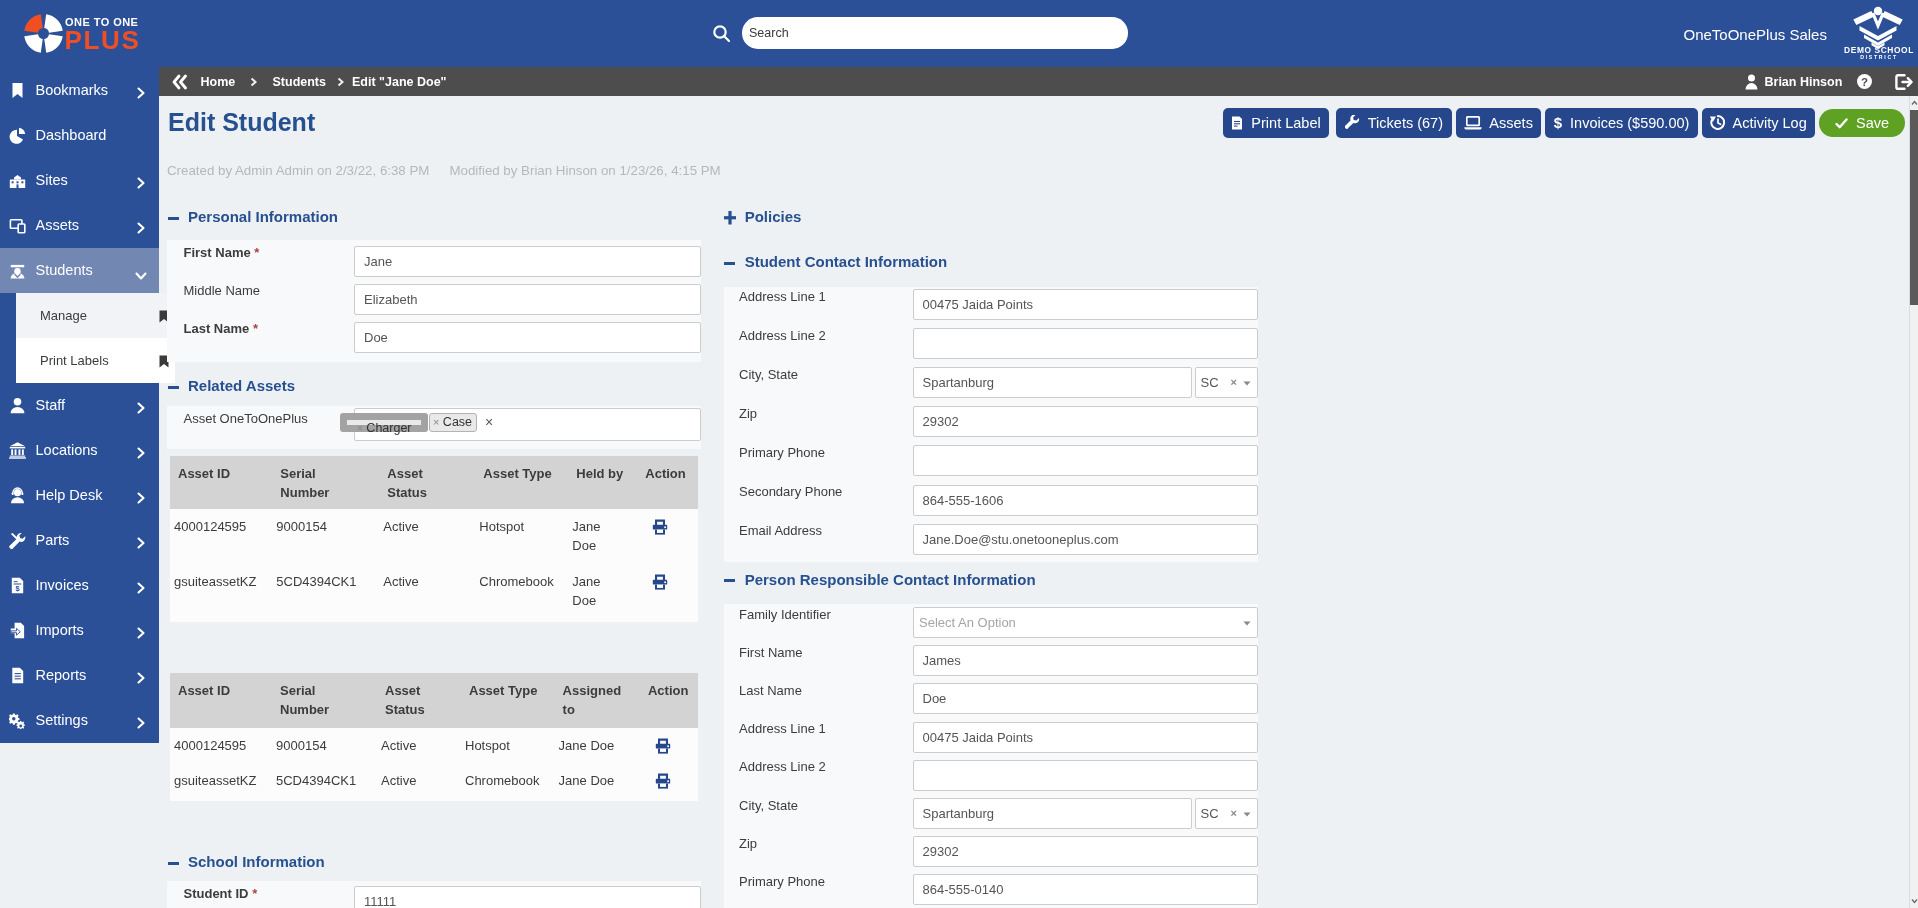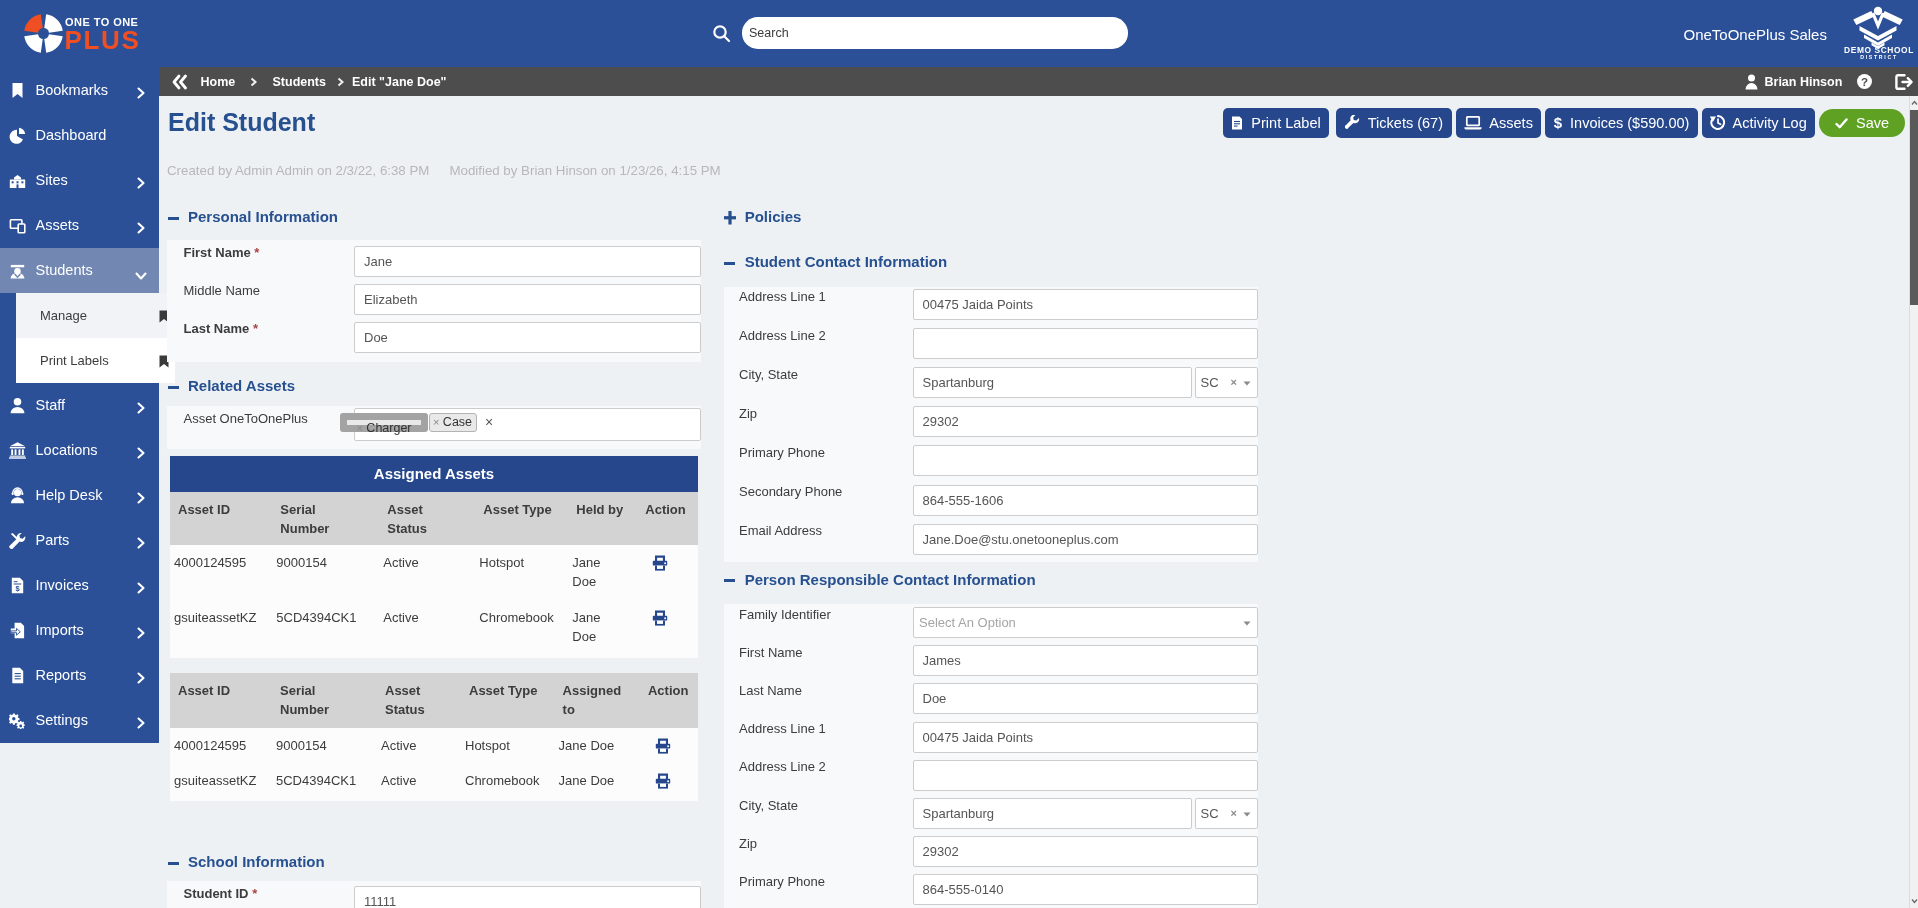--- a/index.html
+++ b/index.html
@@ -308,21 +308,20 @@
 <div class="inp" style="left:354px;top:321.5px;width:347px;">Doe</div>
 <div class="dash" style="left:167.5px;top:385.8px;"></div>
 <div class="sech" style="left:188.0px;top:377.2px;">Related Assets</div>
 <div class="panel" style="left:166.5px;top:405.5px;width:534px;height:43px;"></div>
 <div class="lbl" style="left:183.5px;top:410.5px;">Asset OneToOnePlus</div>
 <div class="inp" style="left:354px;top:407.5px;width:347px;height:33.5px;"></div>
 <div class="abs" style="left:340px;top:412.5px;width:88px;height:19.5px;background:#e9e9e9;border:7px solid #a3a3a3;border-radius:3px;font-size:12.5px;color:#333;line-height:17.5px;text-align:center;white-space:nowrap;"><span style="color:#888;font-size:11px;">×</span> Charger</div>
 <div class="abs" style="left:428.5px;top:412.5px;width:48px;height:19.5px;background:#e9e9e9;border:1px solid #b3b3b3;border-radius:3px;font-size:12.5px;color:#333;line-height:17.5px;text-align:center;white-space:nowrap;"><span style="color:#888;font-size:11px;">×</span> Case</div>
 <div class="abs" style="left:485px;top:413.5px;font-size:14px;color:#555;">×</div>
 <div class="tbl" style="left:170px;top:456px;width:528.0px;padding-bottom:3px;">
-<div class="cap" style="height:36px;line-height:36px;">Assigned Assets</div>
 <table style="table-layout:fixed;width:528.0px;">
 <colgroup>
         <col style="width:102.3px;">
         <col style="width:107px;">
         <col style="width:96px;">
         <col style="width:93px;">
         <col style="width:69px;">
         <col style="width:60.7px;">
       </colgroup>
 <tbody>

